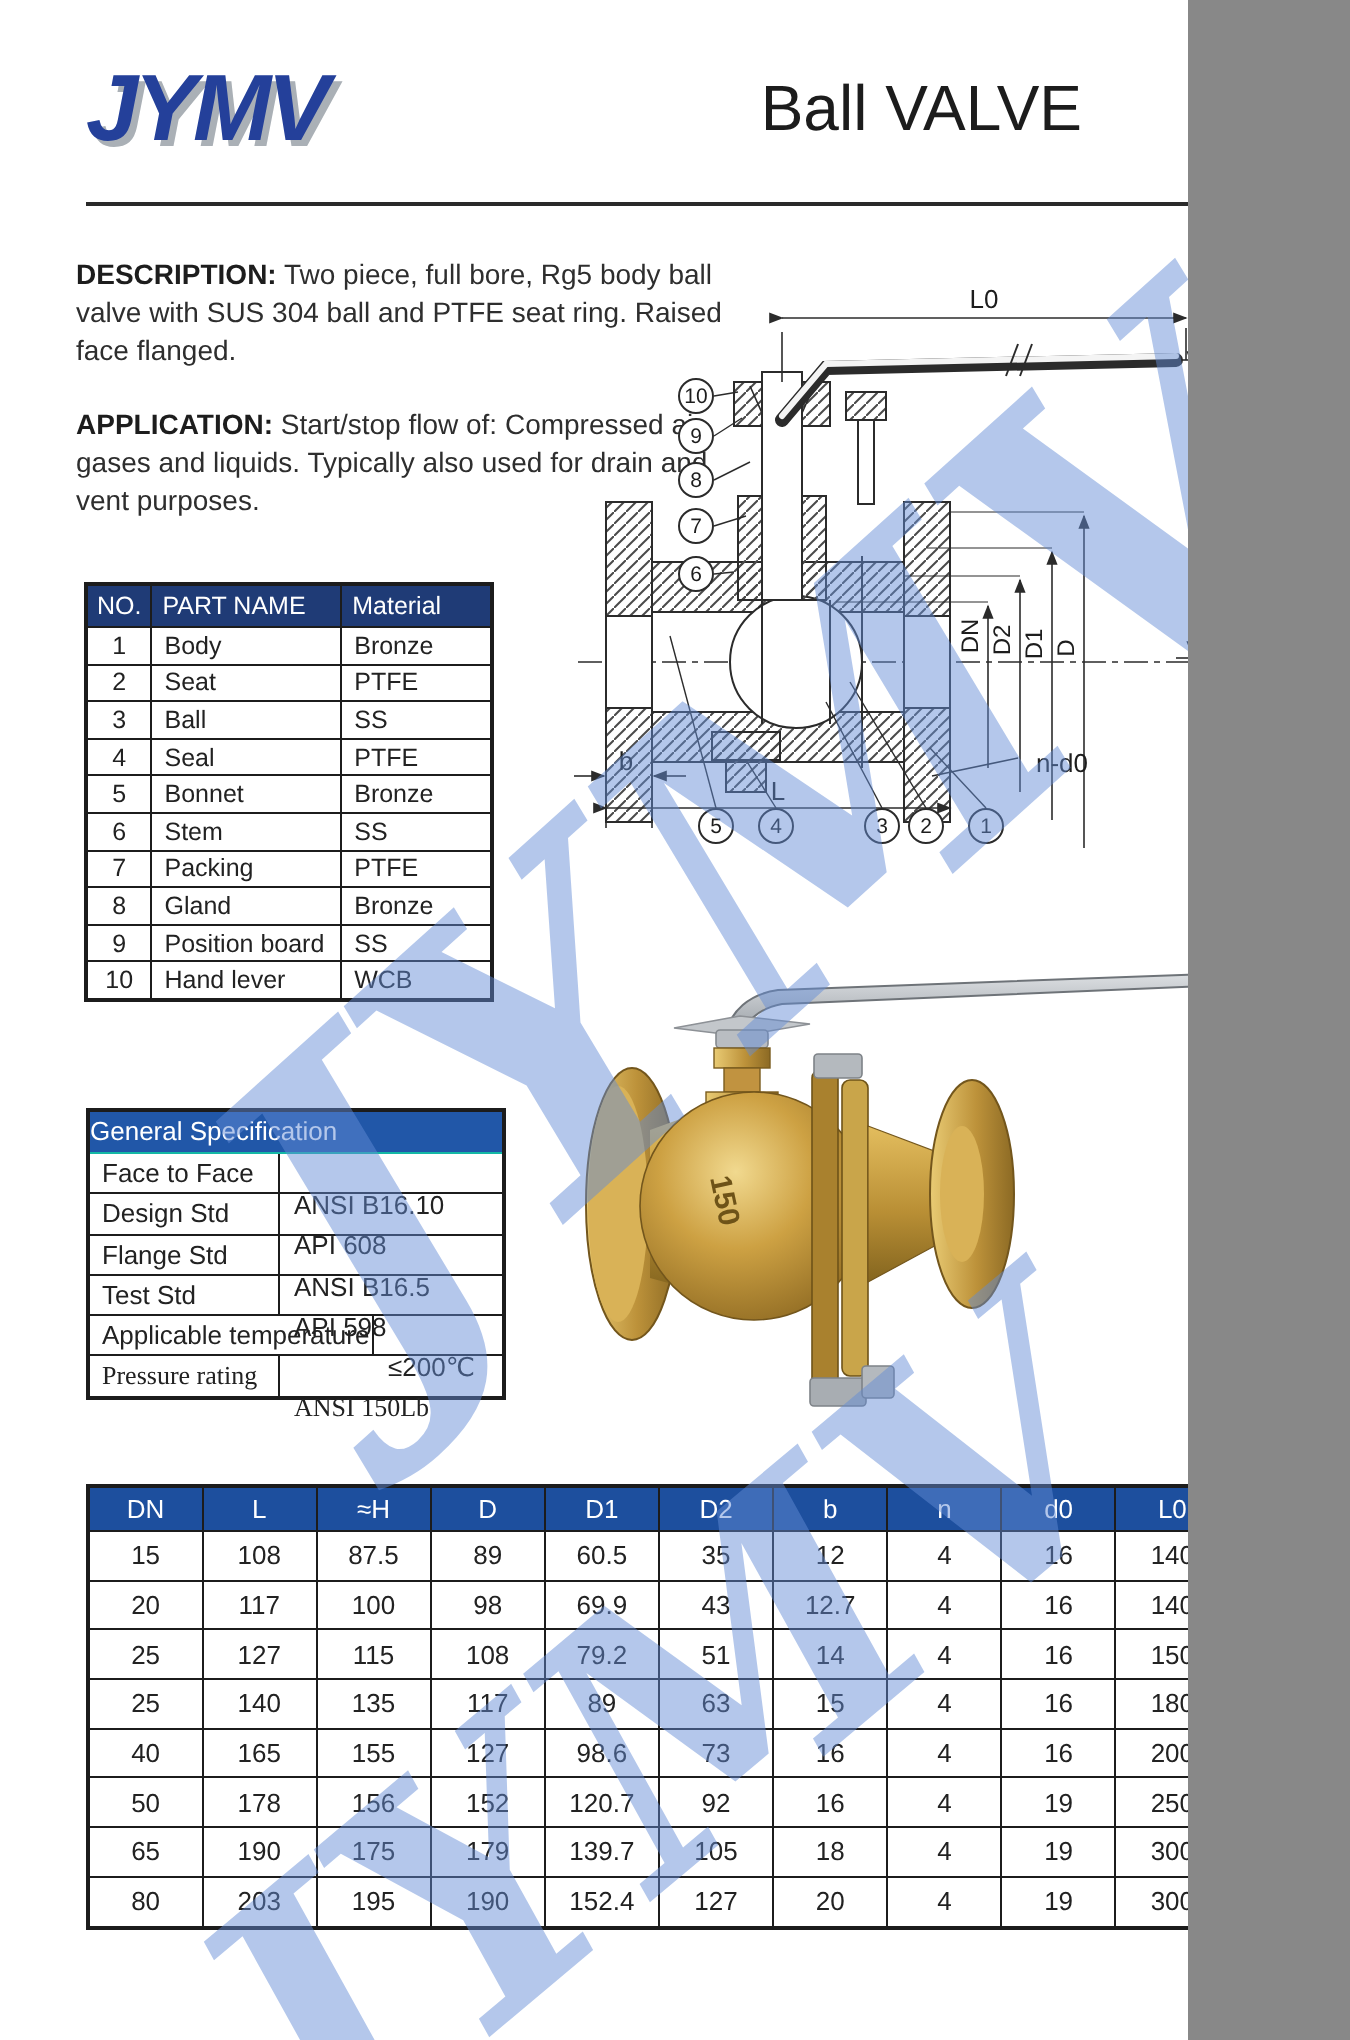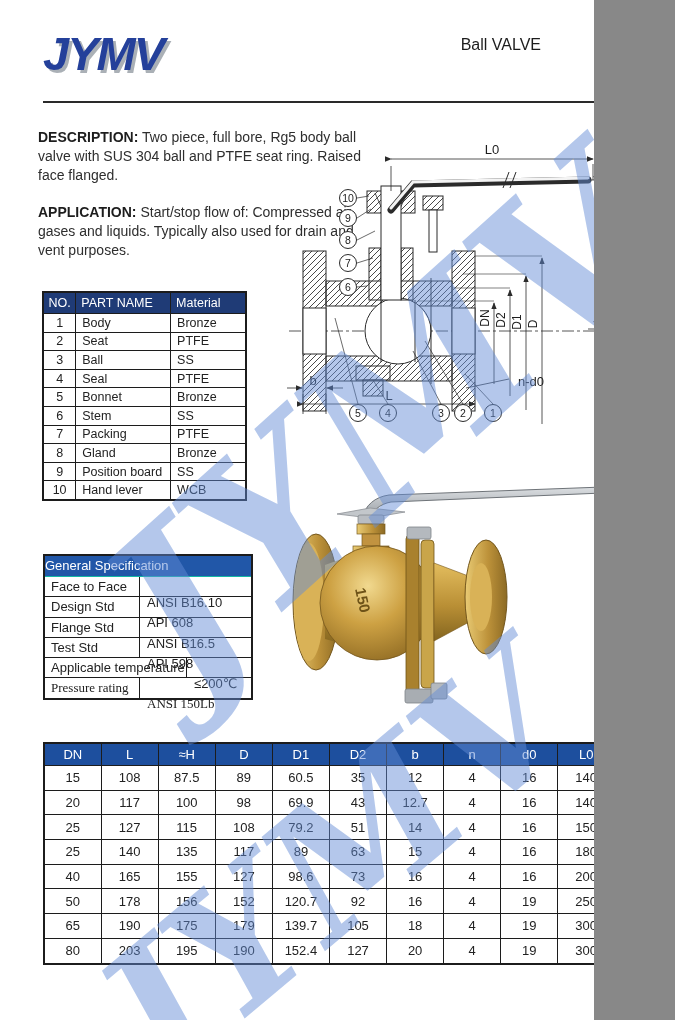--- a/index.html
+++ b/index.html
@@ -1,21 +1,21 @@
 <!DOCTYPE html>
 <html><head>
 <meta charset="utf-8">
 <style>
   html,body{margin:0;padding:0;background:#888;}
   .page{position:relative;width:594px;height:1020px;background:#fff;overflow:hidden;
         font-family:"Liberation Sans","DejaVu Sans",sans-serif;color:#222;}
   
   .logo{position:absolute;left:43px;top:26px;font-size:47px;font-weight:800;font-style:italic;
         letter-spacing:-2px;color:#24409a;text-shadow:3px 3px 0 #aab0b6;z-index:2;}
-  .title{position:absolute;right:53px;top:36px;font-size:16px;color:#1c1c1c;z-index:2;}
+  .title{position:absolute;right:53px;top:36px;font-size:32px;color:#1c1c1c;z-index:2;}
   .rule{position:absolute;left:43px;top:101px;width:579px;height:2px;background:#2a2a2a;z-index:2;}
   
   .para{position:absolute;left:38px;width:334px;font-size:14px;line-height:19px;color:#2e2e2e;z-index:1;}
   .para b{color:#1d1d1d;}
   .desc{top:128px;}
   .appl{top:203px;}
   
   table{border-collapse:collapse;}
   .parts{position:absolute;left:42px;top:291px;width:205px;z-index:1;
          border:2px solid #1c1c1c;font-size:12.5px;}

